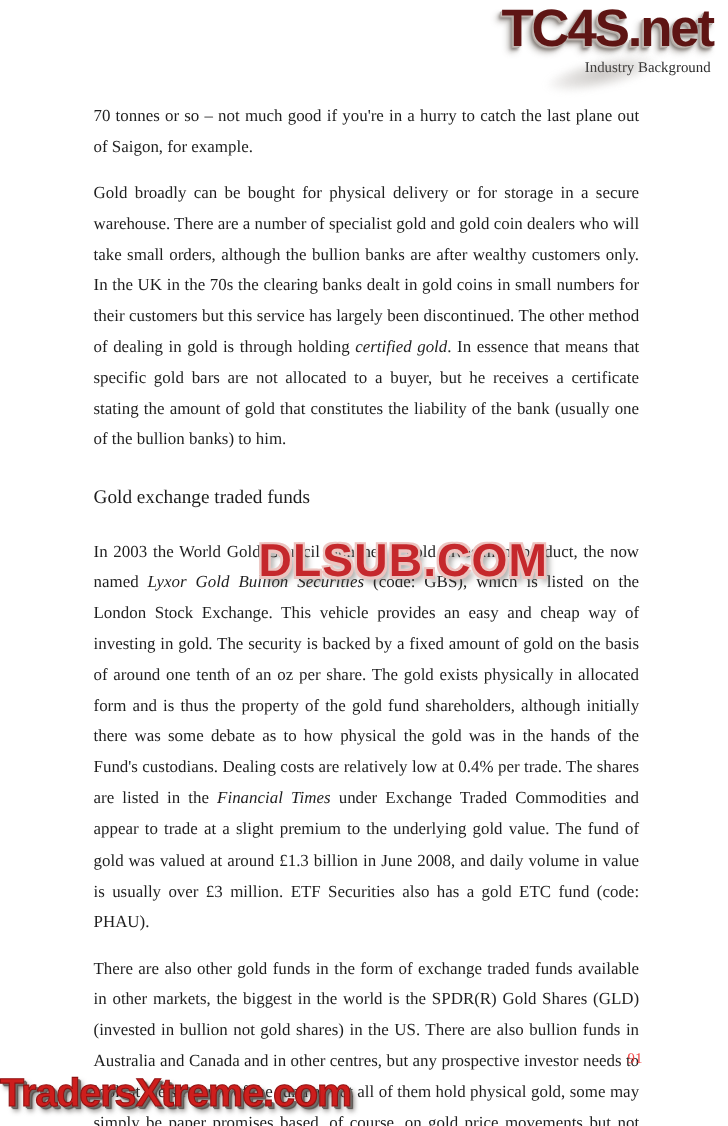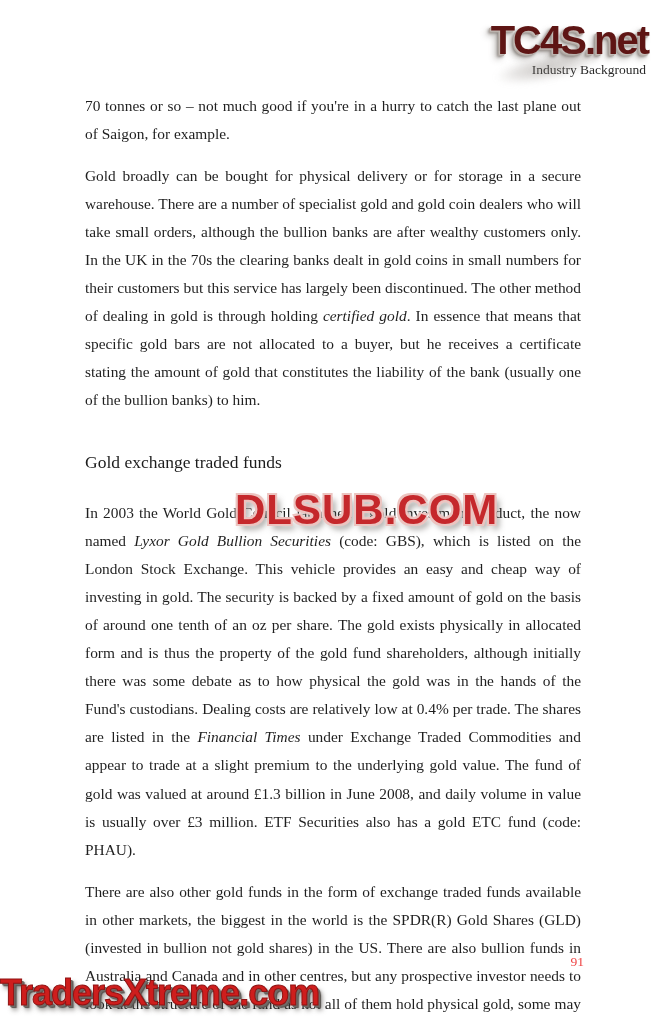--- a/index.html
+++ b/index.html
@@ -20,30 +20,30 @@
   
   .header {
     position: absolute;
     top: 0;
     right: 14px;
     text-align: right;
   }
   .tc4s-logo {
     font-family: "Liberation Sans", sans-serif;
     font-weight: bold;
-    font-size: 40px;
+    font-size: 48px;
     line-height: 1.0;
     letter-spacing: -2px;
     color: #5e1514;
     text-shadow:
       -1px 1px 0 #c3bbb6,
       -2px 2px 0 #b2aaa4,
       -3px 3px 3px rgba(110,102,96,0.75),
       -5px 5px 6px rgba(120,112,106,0.45);
-    padding-top: 20px;
+    padding-top: 3px;
   }
   .header-subtitle {
     font-family: "Liberation Serif", serif;
     font-size: 13.5px;
     color: #2a2a2a;
     margin-top: 2px;
     margin-right: 2px;
   }
   .logo-smudge {
     position: absolute;
@@ -73,21 +73,21 @@
   }
   .content em {
     font-style: italic;
     margin-top: 48px;
   }
   .section-heading {
     font-family: "Liberation Serif", serif;
     font-weight: normal;
     font-size: 17.5px;
     color: #1d1d1d;
-    margin: 33px 0 20px 0;
+    margin: 22px 0 20px 0;
     text-align: left;
   }
 
   
   .watermark {
     position: absolute;
     left: 188px;
     top: 486px;
     font-family: "Liberation Sans", sans-serif;
     font-weight: bold;

